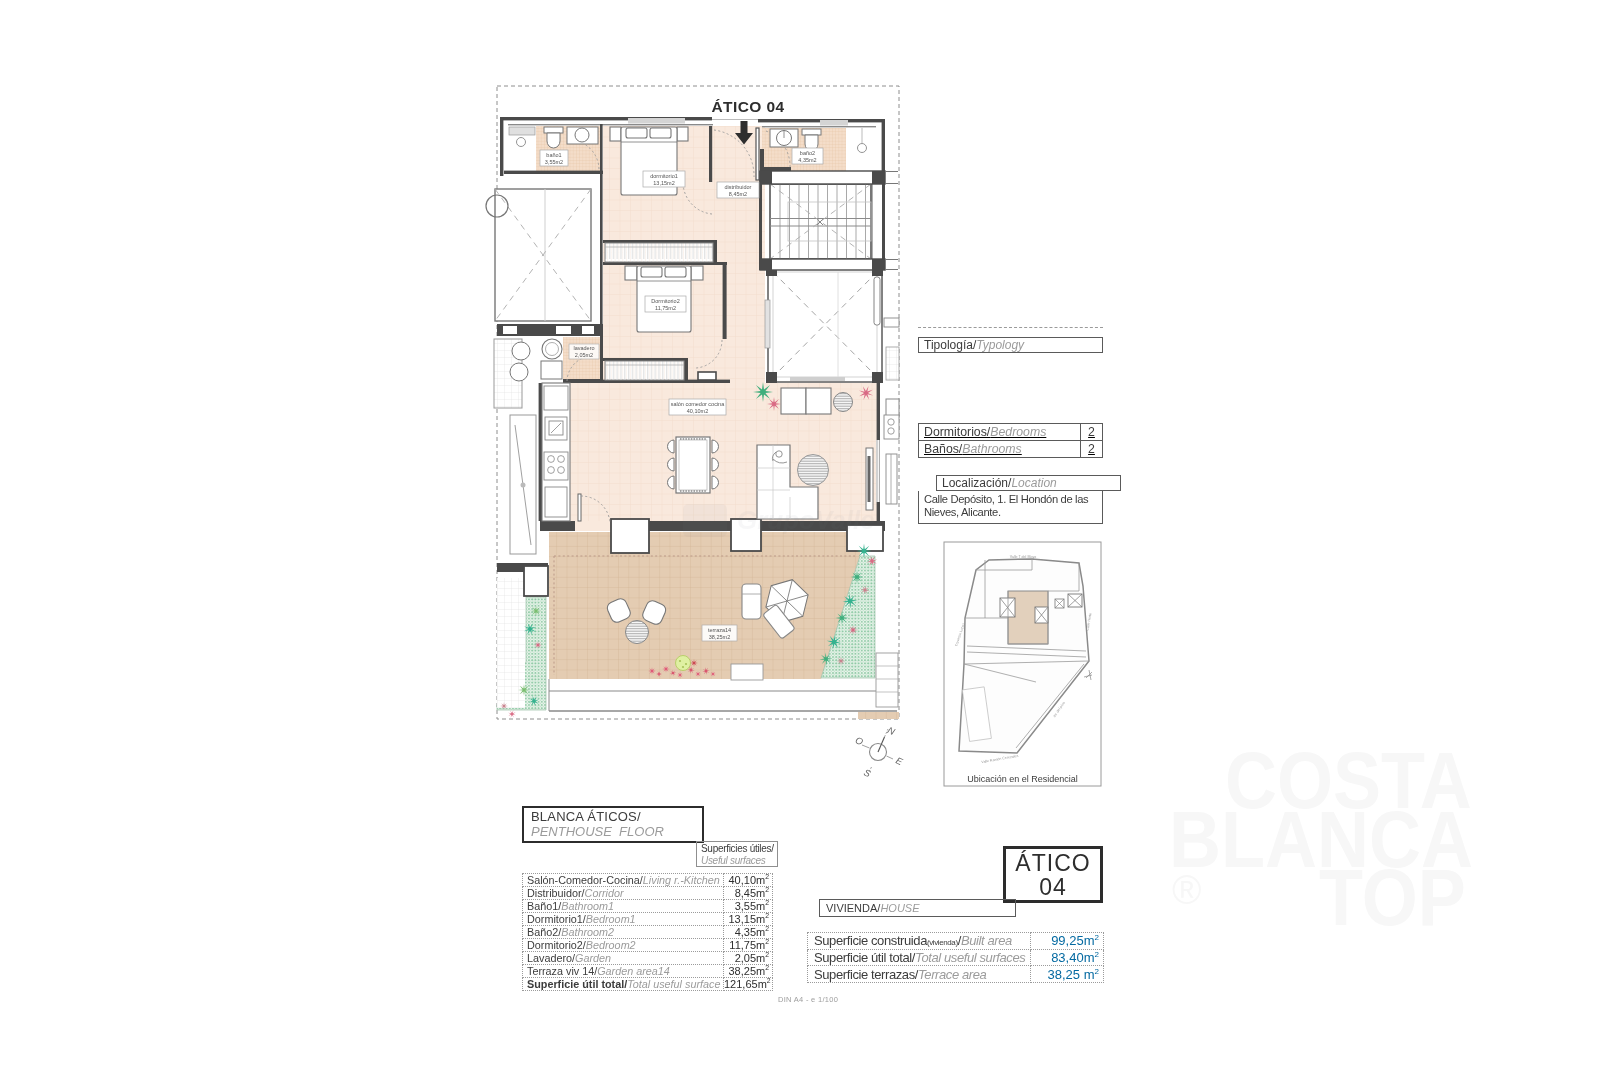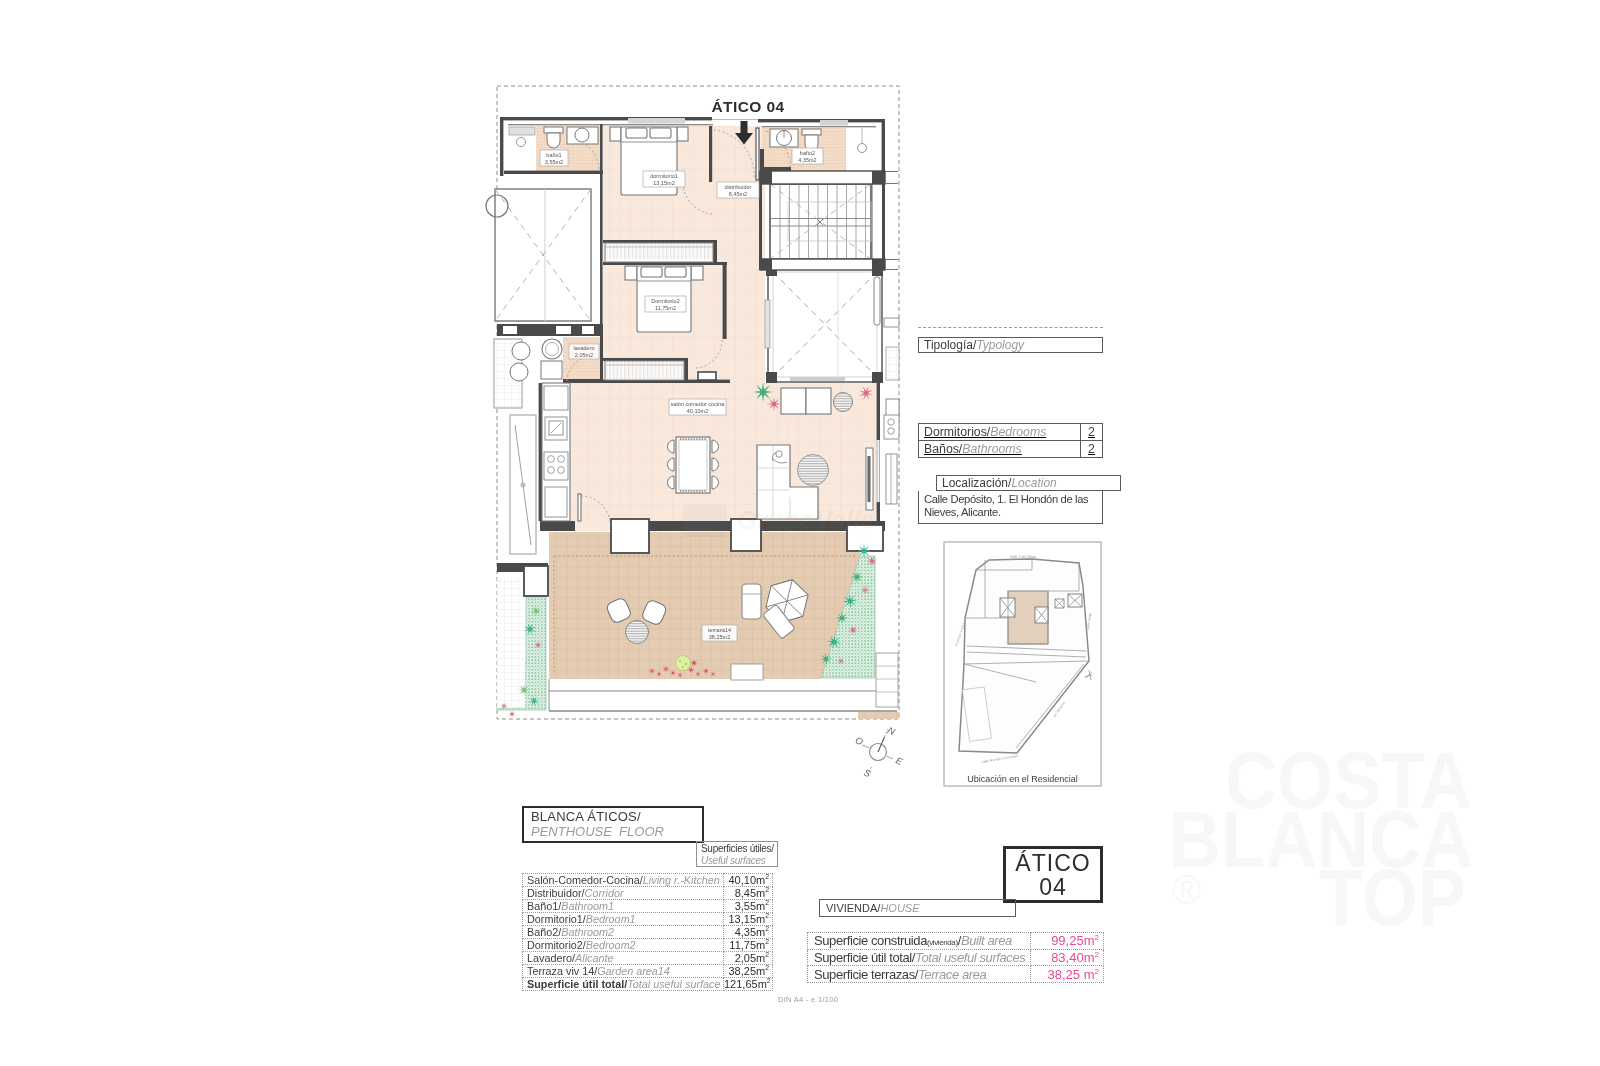--- a/index.html
+++ b/index.html
@@ -623,21 +623,21 @@
           </tr>
     <tr>
             <td class="n"><span class="dk">Baño2/</span><span class="it">Bathroom2</span></td>
             <td class="v">4,35m<sup>2</sup></td>
           </tr>
     <tr>
             <td class="n"><span class="dk">Dormitorio2/</span><span class="it">Bedroom2</span></td>
             <td class="v">11,75m<sup>2</sup></td>
           </tr>
     <tr>
-            <td class="n"><span class="dk">Lavadero/</span><span class="it">Alicante</span></td>
+            <td class="n"><span class="dk">Lavadero/</span><span class="it">Garden</span></td>
             <td class="v">2,05m<sup>2</sup></td>
           </tr>
     <tr>
             <td class="n"><span class="dk">Terraza viv 14/</span><span class="it">Garden area14</span></td>
             <td class="v">38,25m<sup>2</sup></td>
           </tr>
     <tr>
             <td class="n"><span class="dk" style="font-weight:bold;">Superficie útil total/</span><span class="it">Total useful surface</span></td>
             <td class="v">121,65m<sup>2</sup></td>
           </tr>
@@ -648,21 +648,21 @@
 <div class="abs" style="left:1003px;top:846px;width:94px;height:49px;border:3px solid #2c2c2c;text-align:center;color:#2e2e2e;font-size:23px;line-height:24px;padding-top:2px;letter-spacing:1px;">ÁTICO<br>04</div>
 
 <div class="abs" style="left:819px;top:899px;width:189px;height:16px;border:1px solid #5a5a5a;padding-left:6px;font-size:11px;line-height:16px;">
   <span class="dk">VIVIENDA/</span><span class="it">HOUSE</span>
 </div>
 
 <div class="abs" style="left:807px;top:932px;width:297px;height:51px;font-size:13px;">
   <style>
     .trt td{border:1px dotted #9b9b9b;padding:0;}
     .trt td.n{padding-left:6px;white-space:nowrap;overflow:hidden;letter-spacing:-0.4px;}
-    .trt td.v{width:68px;text-align:right;padding-right:4px;color:#ec4899;}
+    .trt td.v{width:68px;text-align:right;padding-right:4px;color:#0369a1;}
   </style>
   <table class="trt" style="border-collapse:collapse;width:100%;height:100%;table-layout:fixed;">
     <tbody>
     <tr>
             <td class="n"><span class="dk">Superficie construida</span><span class="dk" style="font-size:8px;">(vivienda)</span><span class="dk">/</span><span class="it">Built area</span></td>
             <td class="v">99,25m<sup>2</sup></td>
           </tr>
     <tr>
             <td class="n"><span class="dk">Superficie útil total/</span><span class="it">Total useful surfaces</span></td>
             <td class="v">83,40m<sup>2</sup></td>

